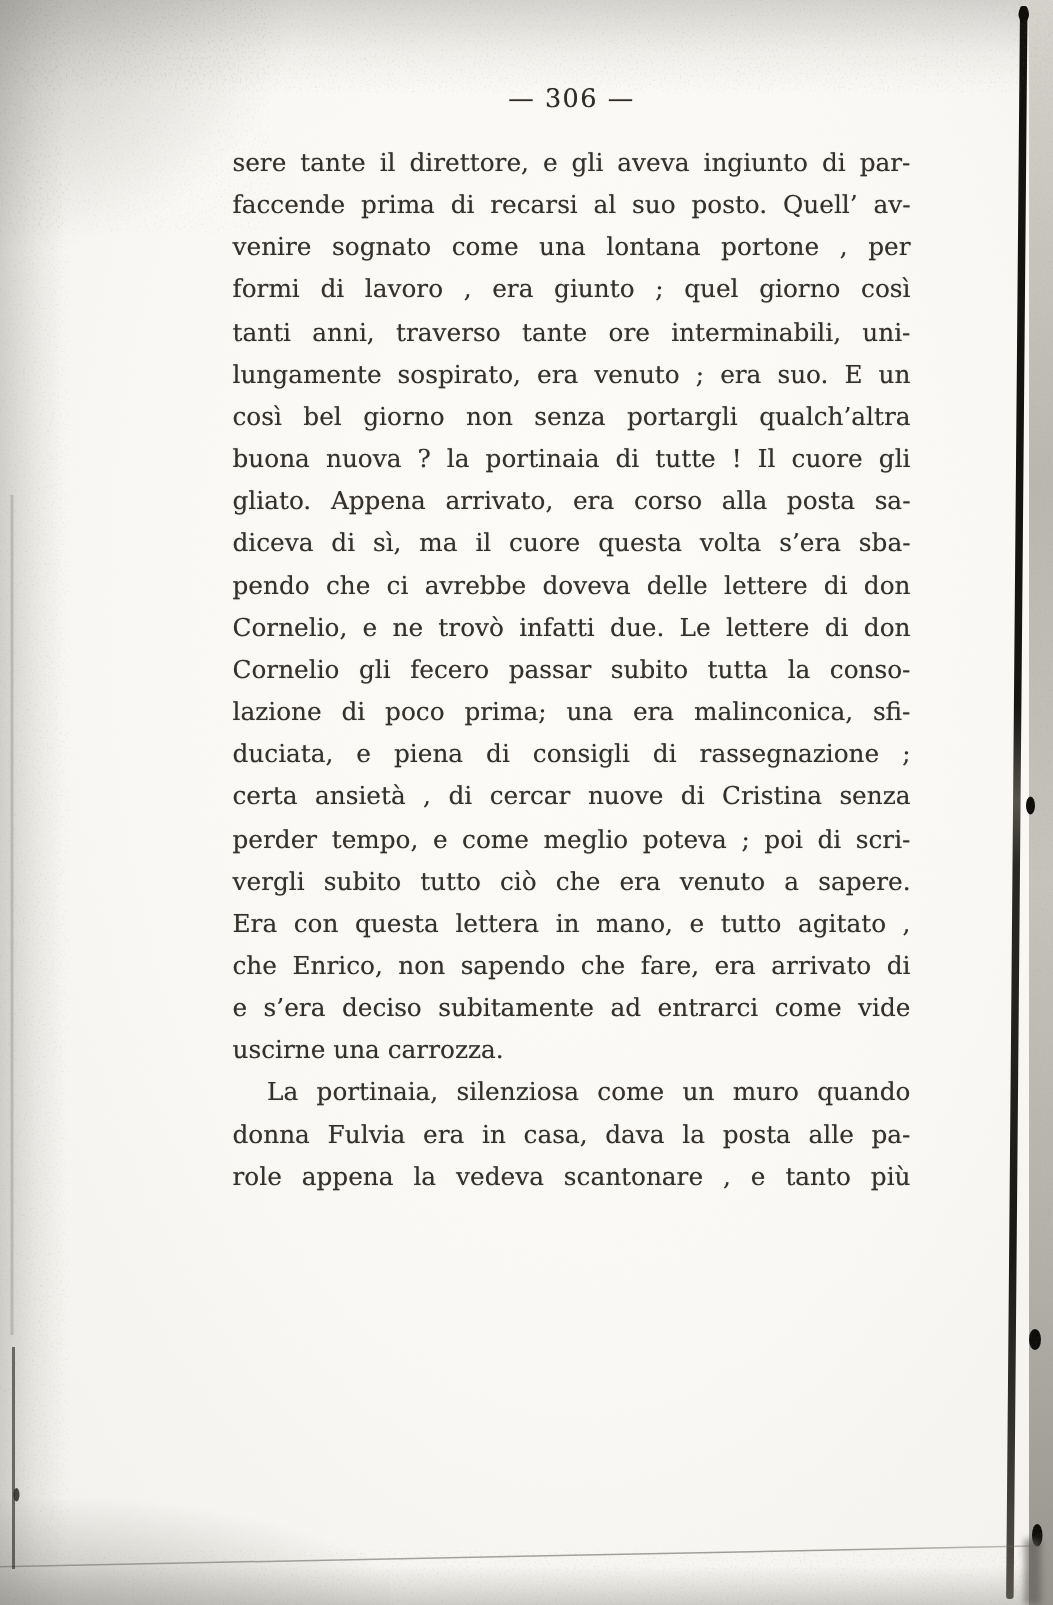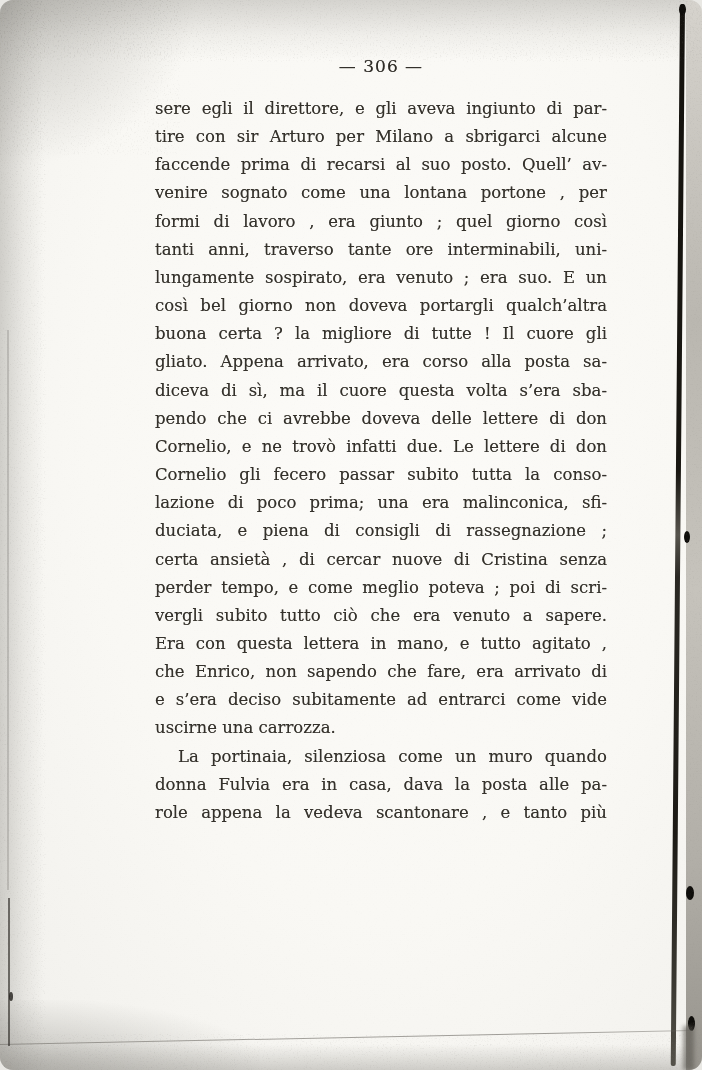--- a/index.html
+++ b/index.html
@@ -1,20 +1,19 @@
 <!DOCTYPE html>
 <html><head>
 <meta charset="utf-8">
 <style>
   html,body{margin:0;padding:0;background:#e9e8e4;}
   .scan{
     position:relative;width:702px;height:1070px;overflow:hidden;
     background:radial-gradient(ellipse at 55% 38%, #fcfbf8 0%, #f9f8f4 55%, #f1f0ec 100%);
     font-family:"DejaVu Serif","Liberation Serif",serif;
-    border-radius:13px;
   }
   
   .edge-left{position:absolute;left:0;top:0;width:44px;height:1070px;
     background:linear-gradient(to right, rgba(150,148,142,.40), rgba(150,148,142,.14) 55%, rgba(150,148,142,0));}
   .edge-top{position:absolute;left:0;top:0;width:702px;height:60px;
     background:linear-gradient(to bottom, rgba(152,150,144,.38), rgba(152,150,144,.10) 60%, rgba(152,150,144,0));}
   .corner-tl{position:absolute;left:0;top:0;width:200px;height:170px;
     background:radial-gradient(ellipse at 0% 0%, rgba(140,138,132,.45), rgba(140,138,132,0) 70%);}
   .corner-bl{position:absolute;left:0;bottom:0;width:260px;height:70px;
     background:radial-gradient(ellipse at 0% 100%, rgba(135,133,127,.5), rgba(135,133,127,0) 75%);}
@@ -109,29 +108,28 @@
   <svg class="noise n-bottom" width="702" height="36">
       <rect width="100%" height="100%" filter="url(#grainF)"></rect>
     </svg>
   <svg class="noise n-right" width="16" height="1070">
       <rect width="100%" height="100%" filter="url(#grainF)"></rect>
     </svg>
 
   <div class="page-number">— 306 —</div>
 
   <div class="textblock">
-      <div class="line">sere egli il direttore, e gli aveva ingiunto di par-</div>
-      <div class="line">tire con sir Arturo per Milano a sbrigarci alcune</div>
+      <div class="line">sere tante il direttore, e gli aveva ingiunto di par-</div>
       <div class="line">faccende prima di recarsi al suo posto. Quell’ av-</div>
       <div class="line">venire sognato come una lontana portone , per</div>
       <div class="line">formi di lavoro , era giunto ; quel giorno così</div>
       <div class="line">tanti anni, traverso tante ore interminabili, uni-</div>
       <div class="line">lungamente sospirato, era venuto ; era suo. E un</div>
-      <div class="line">così bel giorno non doveva portargli qualch’altra</div>
-      <div class="line">buona certa ? la migliore di tutte ! Il cuore gli</div>
+      <div class="line">così bel giorno non senza portargli qualch’altra</div>
+      <div class="line">buona nuova ? la portinaia di tutte ! Il cuore gli</div>
       <div class="line">gliato. Appena arrivato, era corso alla posta sa-</div>
       <div class="line">diceva di sì, ma il cuore questa volta s’era sba-</div>
       <div class="line">pendo che ci avrebbe doveva delle lettere di don</div>
       <div class="line">Cornelio, e ne trovò infatti due. Le lettere di don</div>
       <div class="line">Cornelio gli fecero passar subito tutta la conso-</div>
       <div class="line">lazione di poco prima; una era malinconica, sfi-</div>
       <div class="line">duciata, e piena di consigli di rassegnazione ;</div>
       <div class="line">certa ansietà , di cercar nuove di Cristina senza</div>
       <div class="line">perder tempo, e come meglio poteva ; poi di scri-</div>
       <div class="line">vergli subito tutto ciò che era venuto a sapere.</div>

